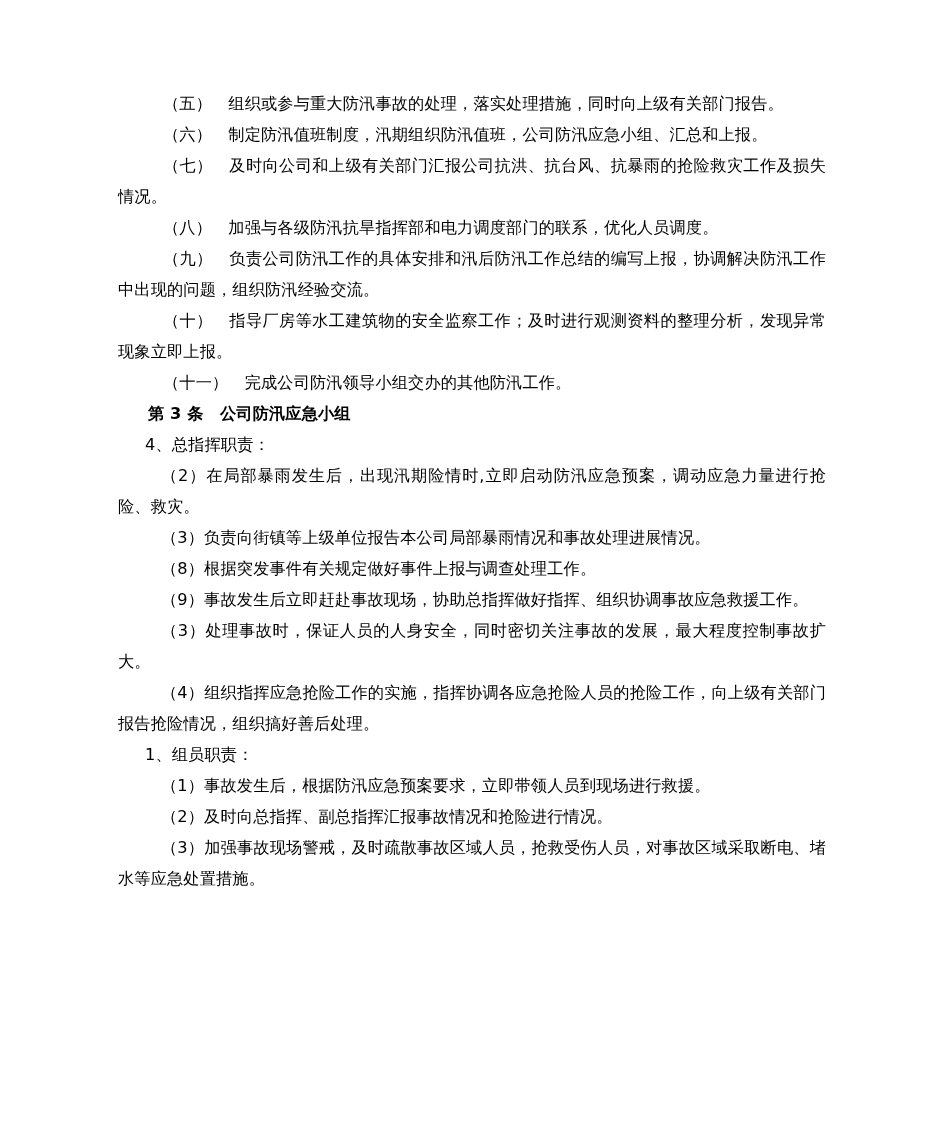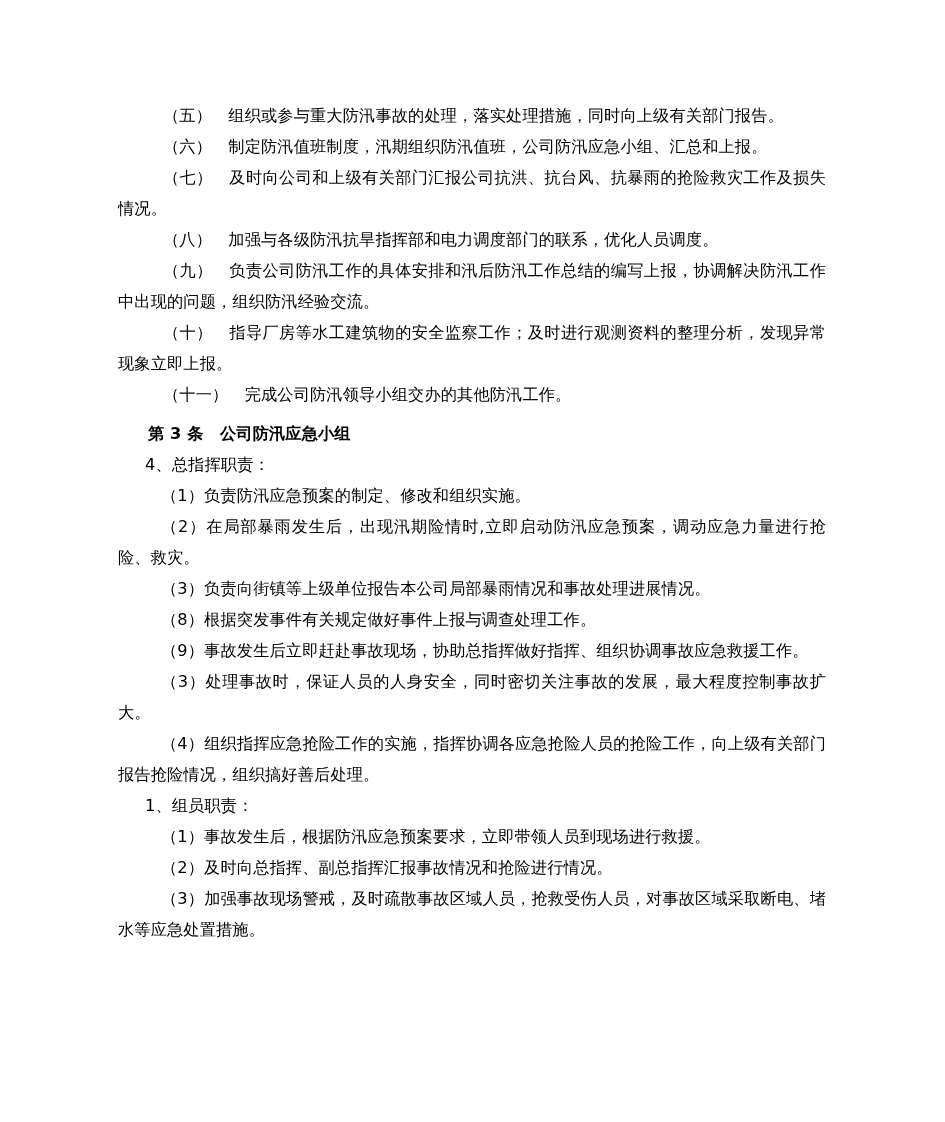--- a/index.html
+++ b/index.html
@@ -20,21 +20,21 @@
     width: 945px;
     height: 1122px;
     background: #ffffff;
     box-sizing: border-box;
     overflow: hidden;
   }
 
   .content {
     position: absolute;
     left: 118px;
-    top: 100px;
+    top: 88px;
     width: 708px;
   }
 
   
   .para {
     font-size: 16.2px;
     line-height: 31px;
     text-align: justify;
     text-justify: inter-character;
     margin: 0;
@@ -44,38 +44,36 @@
   }
 
   
   .ind-cn   { text-indent: 45px; }   
   .ind-num  { text-indent: 43px; }   
   .ind-dig  { text-indent: 27px; }   
   .ind-head { text-indent: 30px; }   
 
   .heading {
     font-weight: bold;
-    margin-top: 8px;
   }
 </style>
 </head>
 <body>
 
 <div class="page" style="background: rgb(255, 255, 255); color: rgb(0, 0, 0);">
   <div class="content">
       <p class="para ind-cn">（五）　组织或参与重大防汛事故的处理，落实处理措施，同时向上级有关部门报告。</p>
       <p class="para ind-cn">（六）　制定防汛值班制度，汛期组织防汛值班，公司防汛应急小组、汇总和上报。</p>
       <p class="para ind-cn">（七）　及时向公司和上级有关部门汇报公司抗洪、抗台风、抗暴雨的抢险救灾工作及损失情况。</p>
       <p class="para ind-cn">（八）　加强与各级防汛抗旱指挥部和电力调度部门的联系，优化人员调度。</p>
       <p class="para ind-cn">（九）　负责公司防汛工作的具体安排和汛后防汛工作总结的编写上报，协调解决防汛工作中出现的问题，组织防汛经验交流。</p>
       <p class="para ind-cn">（十）　指导厂房等水工建筑物的安全监察工作；及时进行观测资料的整理分析，发现异常现象立即上报。</p>
       <p class="para ind-cn">（十一）　完成公司防汛领导小组交办的其他防汛工作。</p>
       <p class="para ind-head heading">第 3 条　公司防汛应急小组</p>
       <p class="para ind-dig">4、总指挥职责：</p>
-      <p class="para ind-num">（1）负责防汛应急预案的制定、修改和组织实施。</p>
       <p class="para ind-num">（2）在局部暴雨发生后，出现汛期险情时,立即启动防汛应急预案，调动应急力量进行抢险、救灾。</p>
       <p class="para ind-num">（3）负责向街镇等上级单位报告本公司局部暴雨情况和事故处理进展情况。</p>
       <p class="para ind-num">（8）根据突发事件有关规定做好事件上报与调查处理工作。</p>
       <p class="para ind-num">（9）事故发生后立即赶赴事故现场，协助总指挥做好指挥、组织协调事故应急救援工作。</p>
       <p class="para ind-num">（3）处理事故时，保证人员的人身安全，同时密切关注事故的发展，最大程度控制事故扩大。</p>
       <p class="para ind-num">（4）组织指挥应急抢险工作的实施，指挥协调各应急抢险人员的抢险工作，向上级有关部门报告抢险情况，组织搞好善后处理。</p>
       <p class="para ind-dig">1、组员职责：</p>
       <p class="para ind-num">（1）事故发生后，根据防汛应急预案要求，立即带领人员到现场进行救援。</p>
       <p class="para ind-num">（2）及时向总指挥、副总指挥汇报事故情况和抢险进行情况。</p>
       <p class="para ind-num">（3）加强事故现场警戒，及时疏散事故区域人员，抢救受伤人员，对事故区域采取断电、堵水等应急处置措施。</p>

